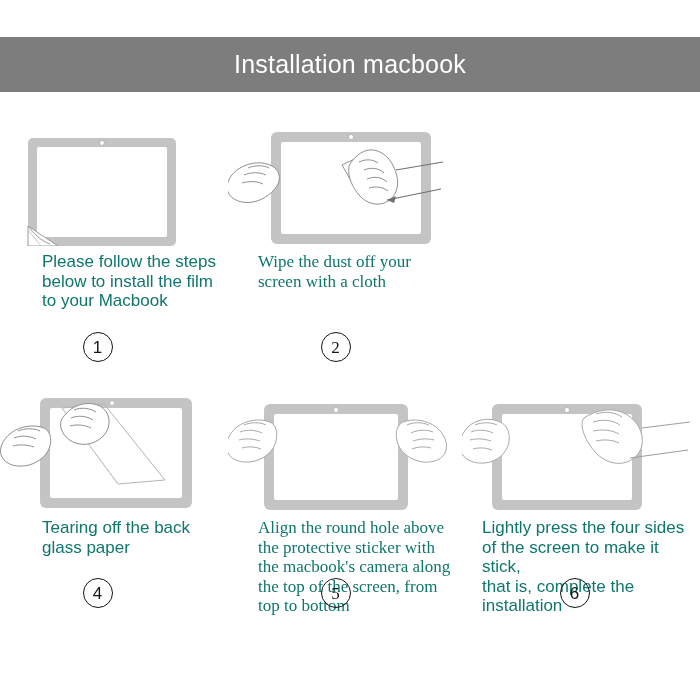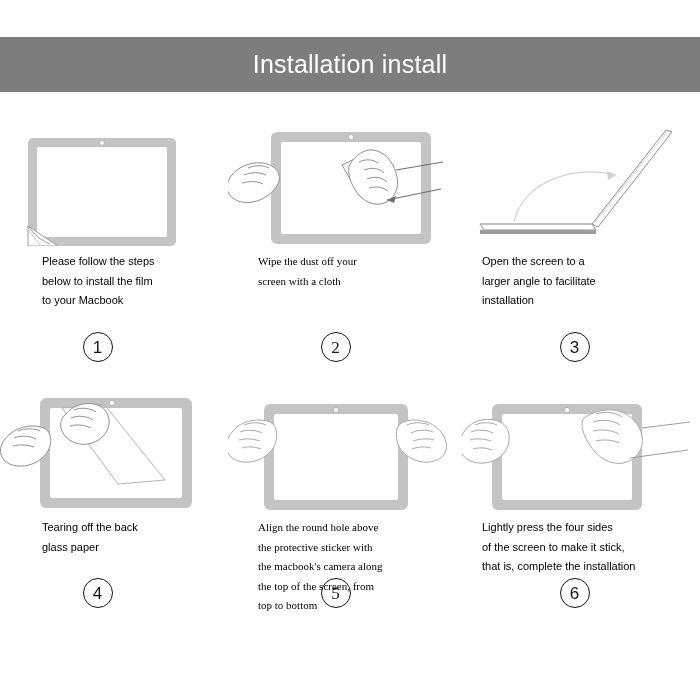--- a/index.html
+++ b/index.html
@@ -55,23 +55,23 @@
   .cell.r1 { top: 266px; }
 
   .art {
     position: relative;
     width: 233px;
     height: 128px;
   }
   .art svg { display: block; }
 
   .caption {
-    font-size: 11px;
+    font-size: 17px;
     line-height: 19.5px;
-    color: #000000;
+    color: #0f766e;
     padding: 6px 8px 0 42px;
     white-space: pre-line;
   }
   .cell.c1 .caption { padding-left: 30px; }
   .cell.c2 .caption { padding-left: 20px; }
 
   .numwrap {
     position: absolute;
     width: 233px;
     display: flex;
@@ -99,21 +99,21 @@
 
   
   .cell.c0 .numwrap { left: -19px; }
   .cell.c1 .numwrap { left: -9px; }
   .cell.c2 .numwrap { left: -4px; }
 </style>
 </head>
 <body>
 
 <div class="banner">
-  <div class="banner-title">Installation install</div>
+  <div class="banner-title">Installation macbook</div>
 </div>
 
 <div class="grid">
 
   <div class="cell c0 r0">
     <div class="art">
       <svg width="233" height="128" viewBox="0 0 233 128" xmlns="http://www.w3.org/2000/svg">
         <g>
           <rect x="28" y="20" width="148" height="108" rx="5" ry="5" fill="#c4c4c4"></rect>
           <rect x="37" y="29" width="130" height="90" rx="2" ry="2" fill="#ffffff"></rect>
@@ -165,43 +165,20 @@
         </g>
       </svg>
     </div>
     <div class="caption">Wipe the dust off your
 screen with a cloth</div>
     <div class="numwrap">
       <div class="num-circle">2</div>
     </div>
   </div>
 
-  <div class="cell c2 r0">
-    <div class="art">
-      <svg width="233" height="128" viewBox="0 0 233 128" xmlns="http://www.w3.org/2000/svg">
-        <g>
-          <path d="M18 106 L130 106 L134 112 L22 112 Z" fill="#ffffff" stroke="#8f8f8f" stroke-width="1"></path>
-          <path d="M18 112 L134 112 L134 116 L18 116 Z" fill="#9d9d9d"></path>
-          <path d="M18 106 L130 106" fill="none" stroke="#bdbdbd" stroke-width="1"></path>
-        </g>
-        <g>
-          <path d="M130 106 L204 12 L210 14 L136 109 Z" fill="#ffffff" stroke="#8f8f8f" stroke-width="1"></path>
-          <path d="M133 104 L205 14" fill="none" stroke="#cccccc" stroke-width="0.8"></path>
-        </g>
-        <path d="M52 104 C60 66 108 46 154 57" fill="none" stroke="#d2d2d2" stroke-width="1.2"></path>
-        <path d="M154 57 L145 53 L146 62 Z" fill="#d2d2d2"></path>
-      </svg>
-    </div>
-    <div class="caption">Open the screen to a
-larger angle to facilitate
-installation</div>
-    <div class="numwrap">
-      <div class="num-circle">3</div>
-    </div>
-  </div>
 
   <div class="cell c0 r1">
     <div class="art">
       <svg width="233" height="128" viewBox="0 0 233 128" xmlns="http://www.w3.org/2000/svg">
         <g>
           <rect x="40" y="14" width="152" height="110" rx="6" ry="6" fill="#c4c4c4"></rect>
           <rect x="50" y="24" width="132" height="90" rx="2" ry="2" fill="#ffffff"></rect>
           <circle cx="112" cy="19" r="2.6" fill="#ffffff" stroke="#adadad" stroke-width="0.8"></circle>
         </g>
         <g fill="#ffffff" stroke="#b5b5b5" stroke-width="1">

